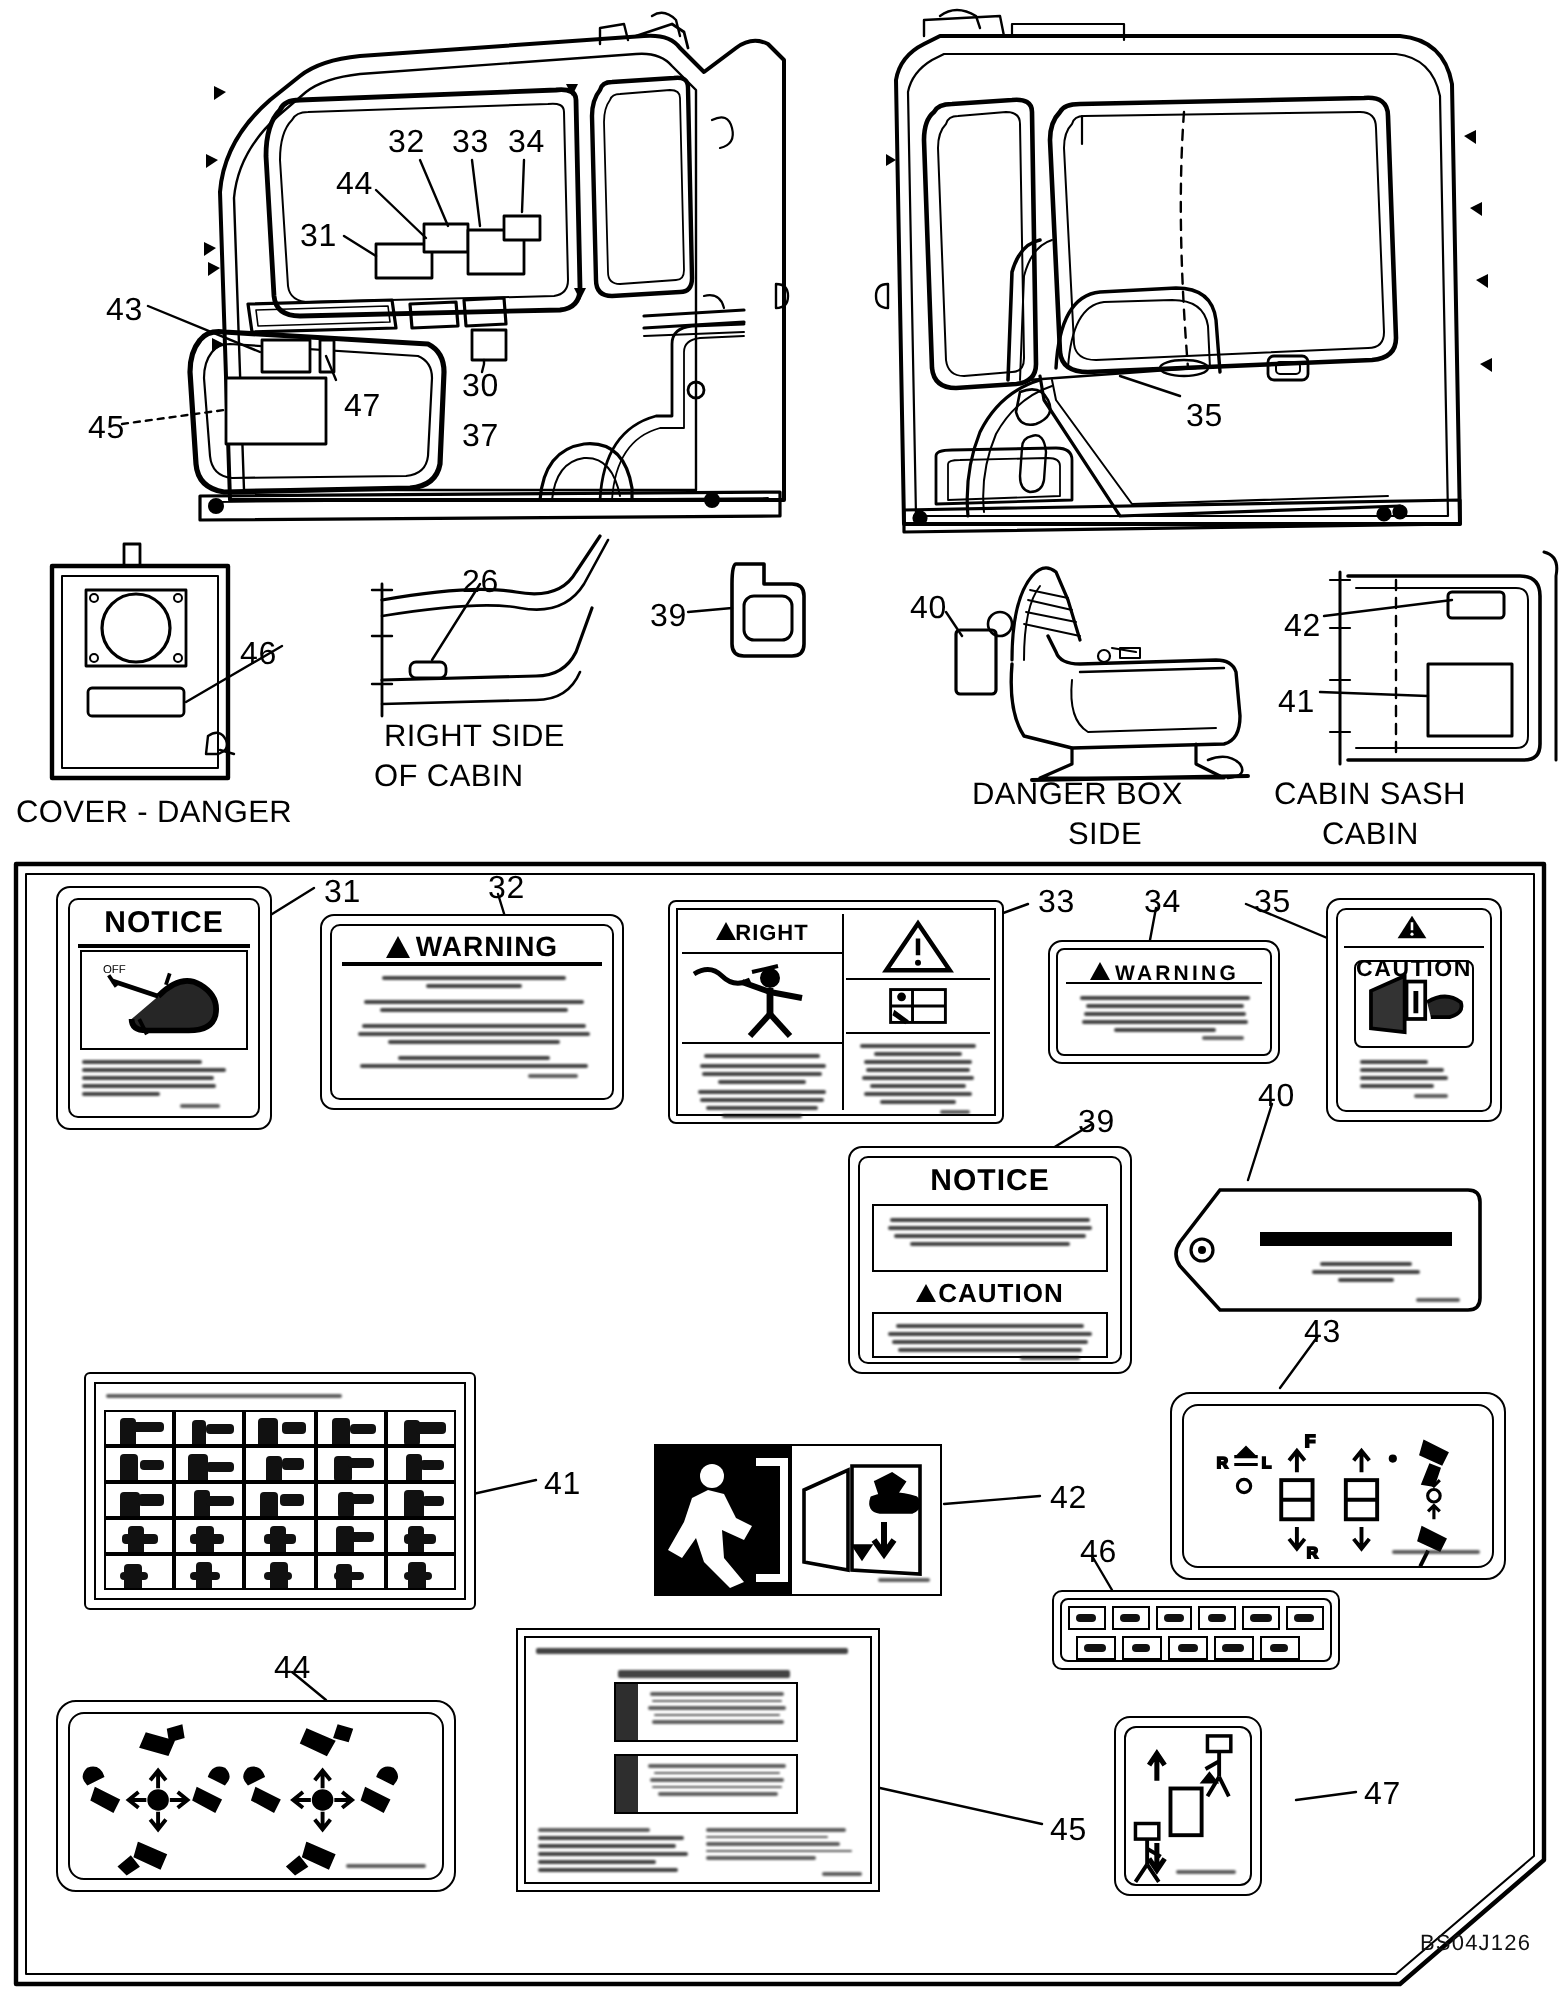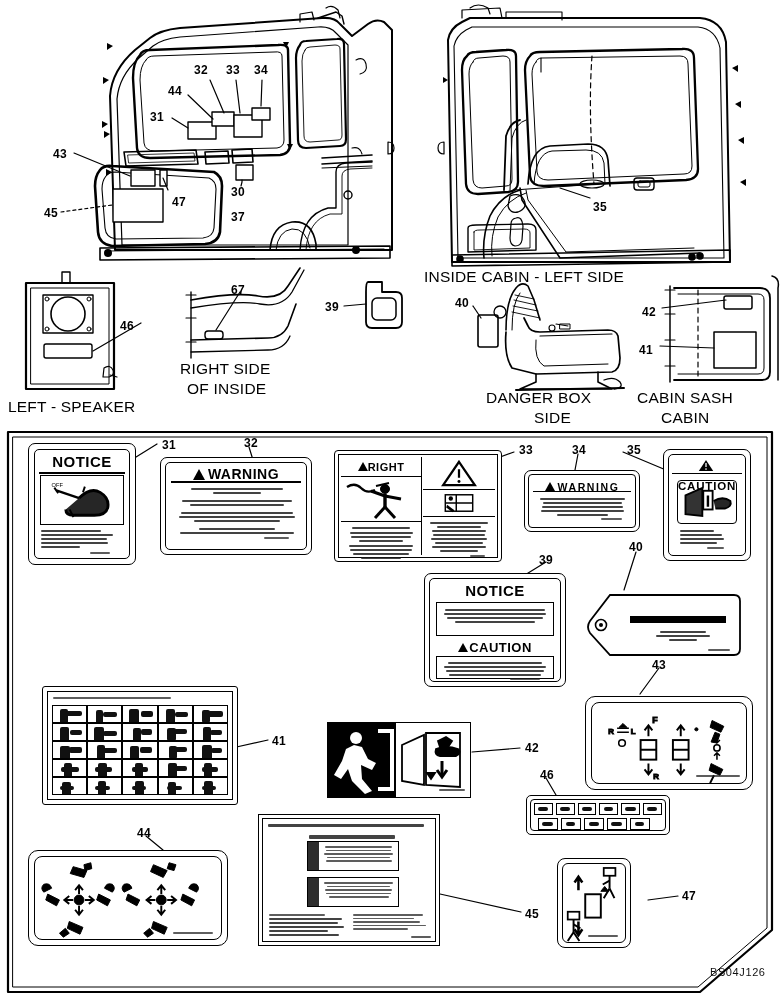--- a/index.html
+++ b/index.html
@@ -1,21 +1,21 @@
 <!DOCTYPE html>
 <html><head>
 <meta charset="utf-8">
 <style>
   html,body{margin:0;padding:0;background:#ffffff;}
   body{width:780px;height:1000px;position:relative;overflow:hidden;
        font-family:"Liberation Sans",sans-serif;color:#000;}
   .stage{position:absolute;inset:0;width:780px;height:1000px;}
   svg.layer{position:absolute;left:0;top:0;width:780px;height:1000px;}
   .callout{position:absolute;font-family:"Liberation Sans",sans-serif;
-           font-size:12px;font-weight:700;color:#000;letter-spacing:.3px;
+           font-size:16px;font-weight:400;color:#000;letter-spacing:.3px;
            line-height:1;white-space:nowrap;}
   .caption{position:absolute;font-family:"Liberation Sans",sans-serif;
            font-size:15.5px;color:#000;white-space:nowrap;letter-spacing:.2px;}
   .drawno{position:absolute;font-family:"Liberation Sans",sans-serif;
           font-size:11px;letter-spacing:.6px;color:#111;}
   
   .decal{position:absolute;box-sizing:border-box;background:#fff;
          border:1.6px solid #000;border-radius:7px;overflow:hidden;}
   .hdr{font-family:"Liberation Sans",sans-serif;font-weight:700;text-align:center;
        letter-spacing:.5px;}
@@ -273,45 +273,44 @@
   <div class="callout" style="left:254px;top:64px;">34</div>
   <div class="callout" style="left:168px;top:85px;">44</div>
   <div class="callout" style="left:150px;top:111px;">31</div>
   <div class="callout" style="left:53px;top:148px;">43</div>
   <div class="callout" style="left:172px;top:196px;">47</div>
   <div class="callout" style="left:44px;top:207px;">45</div>
   <div class="callout" style="left:231px;top:186px;">30</div>
   <div class="callout" style="left:231px;top:211px;">37</div>
   <div class="callout" style="left:593px;top:201px;">35</div>
   <div class="callout" style="left:120px;top:320px;">46</div>
-  <div class="callout" style="left:231px;top:284px;">67</div>
+  <div class="callout" style="left:231px;top:284px;">26</div>
   <div class="callout" style="left:325px;top:301px;">39</div>
   <div class="callout" style="left:455px;top:297px;">40</div>
   <div class="callout" style="left:642px;top:306px;">42</div>
   <div class="callout" style="left:639px;top:344px;">41</div>
 
   <div class="callout" style="left:162px;top:439px;">31</div>
   <div class="callout" style="left:244px;top:437px;">32</div>
   <div class="callout" style="left:519px;top:444px;">33</div>
   <div class="callout" style="left:572px;top:444px;">34</div>
   <div class="callout" style="left:627px;top:444px;">35</div>
   <div class="callout" style="left:539px;top:554px;">39</div>
   <div class="callout" style="left:629px;top:541px;">40</div>
   <div class="callout" style="left:652px;top:659px;">43</div>
   <div class="callout" style="left:272px;top:735px;">41</div>
   <div class="callout" style="left:525px;top:742px;">42</div>
   <div class="callout" style="left:540px;top:769px;">46</div>
   <div class="callout" style="left:137px;top:827px;">44</div>
   <div class="callout" style="left:525px;top:908px;">45</div>
   <div class="callout" style="left:682px;top:890px;">47</div>
 
-  <div class="caption" style="left:8px;top:398px;">LEFT - SPEAKER</div>
-  <div class="caption" style="left:180px;top:360px;">RIGHT SIDE</div>
-  <div class="caption" style="left:187px;top:380px;">OF INSIDE</div>
-  <div class="caption" style="left:424px;top:268px;">INSIDE CABIN - LEFT SIDE</div>
+  <div class="caption" style="left:8px;top:398px;">COVER - DANGER</div>
+  <div class="caption" style="left:192px;top:360px;">RIGHT SIDE</div>
+  <div class="caption" style="left:187px;top:380px;">OF CABIN</div>
   <div class="caption" style="left:486px;top:389px;">DANGER BOX</div>
   <div class="caption" style="left:534px;top:409px;">SIDE</div>
   <div class="caption" style="left:637px;top:389px;">CABIN SASH</div>
   <div class="caption" style="left:661px;top:409px;">CABIN</div>
 
   <div class="decal" style="left:28px;top:443px;width:108px;height:122px;">
     <div style="position:absolute;left:5px;top:5px;right:5px;bottom:5px;border:1.3px solid #000;border-radius:5px;"></div>
     <div class="hdr" style="position:absolute;left:10px;top:9px;right:10px;font-size:15px;border-bottom:2px solid #000;padding-bottom:2px;">NOTICE</div>
     <div style="position:absolute;left:11px;top:31px;right:11px;height:48px;border:1.2px solid #000;">
       <svg viewBox="0 0 86 48" style="width:100%;height:100%;">

